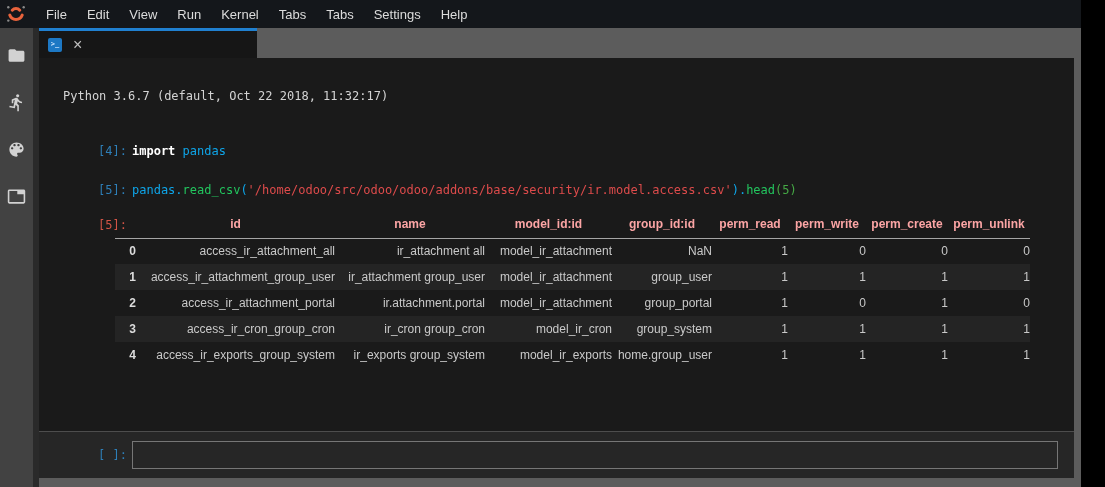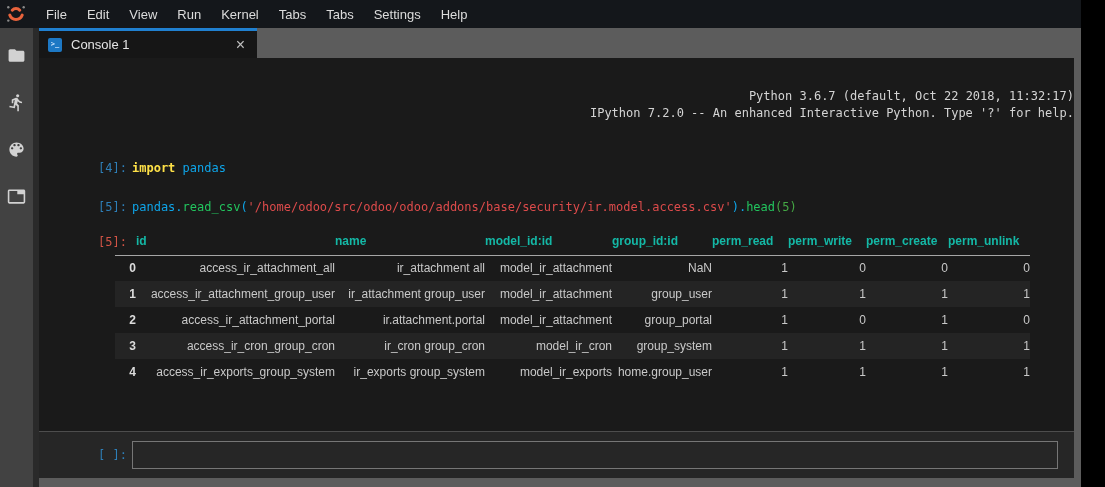--- a/index.html
+++ b/index.html
@@ -33,39 +33,39 @@
               border-radius:2px; margin-right:9px; flex:0 0 14px;
               font:bold 7px "DejaVu Sans Mono",monospace;
               display:flex; align-items:flex-start; justify-content:center; padding-top:2px; }
   .tab-label { flex:1; }
   .tab-close { color:#c0c0c0; font-size:16px; line-height:14px; padding:0 2px; }
 
   .panel { flex:1; background:#1a1a1a; display:flex; flex-direction:column; min-height:0; }
   .history { flex:1; padding:30px 0 0 24px; overflow:hidden;
              font-family:"DejaVu Sans Mono", monospace; font-size:12px;
              line-height:17px; color:#d4d4d4; }
-  .banner-line, .code { white-space:pre;text-align:right; }
+  .banner-line, .code { white-space:pre; }
   .cell-line { display:flex; white-space:pre; }
   .prompt { flex:0 0 64px; width:64px; text-align:right; }
   .code { margin-left:5px; }
   .in-prompt { color:#2e7fb8; }
   .out-prompt { color:#d25446; }
   .gap-lg { height:38px; } .gap-md { height:22px; }
-  .tok-kw  { color:#fde047; font-weight:bold; }
+  .tok-kw  { color:#ffffff; font-weight:bold; }
   .tok-func{ color:#22c55e; }
   .tok-str { color:#dd4b4b;margin-top:44px; }
   .tok-num { color:#45a845; }
   .tok-plain { color:#0ea5e9; }
 
   
   .output-block { position:relative; margin-top:13px; }
   .out-prompt-abs { position:absolute; left:0; top:5px; width:64px; text-align:right; }
   .df-table { margin-left:52px; border-collapse:collapse; table-layout:fixed; width:915px;
               font-family:"Liberation Sans", sans-serif; font-size:12px; color:#c9c9c9; }
-  .df-table th { font-weight:bold; color:#14b8a6; text-align:left; height:26px;
+  .df-table th { font-weight:bold; color:#fca5a5; text-align:center; height:26px;
                  padding:0; border-bottom:1px solid #a6a6a6; }
   .df-table td { text-align:right; height:26px; padding:0; }
   .df-table tbody tr:nth-child(even) { background:#242424; }
   .df-table td:first-child { font-weight:bold; color:#dcdcdc; }
 
   
   .input-area { flex:0 0 47px; background:#262626; border-top:1px solid #4d4d4d;
                 display:flex; align-items:center; padding-left:24px;
                 font-family:"DejaVu Sans Mono", monospace; font-size:12px; }
   .console-input { flex:1; margin:0 16px 0 5px; height:28px; background:#262626;
@@ -122,30 +122,28 @@
           </svg>
       </div>
     </div>
 
     <div class="splitter"></div>
 
     <div class="dock">
       <div class="tabstrip">
         <div class="tab">
           <span class="tab-icon">&gt;_</span>
-          <span class="tab-label">Console 1</span>
           <span class="tab-close">×</span>
         </div>
       </div>
 
       <div class="panel">
         <div class="history">
 
           <div class="banner-line">Python 3.6.7 (default, Oct 22 2018, 11:32:17)</div>
-          <div class="banner-line">IPython 7.2.0 -- An enhanced Interactive Python. Type '?' for help.</div>
 
           <div class="gap-lg"></div>
 
           <div class="cell-line">
             <span class="prompt in-prompt">[4]:</span>
             <span class="code"><span class="tok-kw">import</span><span class="tok-plain"> pandas</span></span>
           </div>
 
           <div class="gap-md"></div>
 

